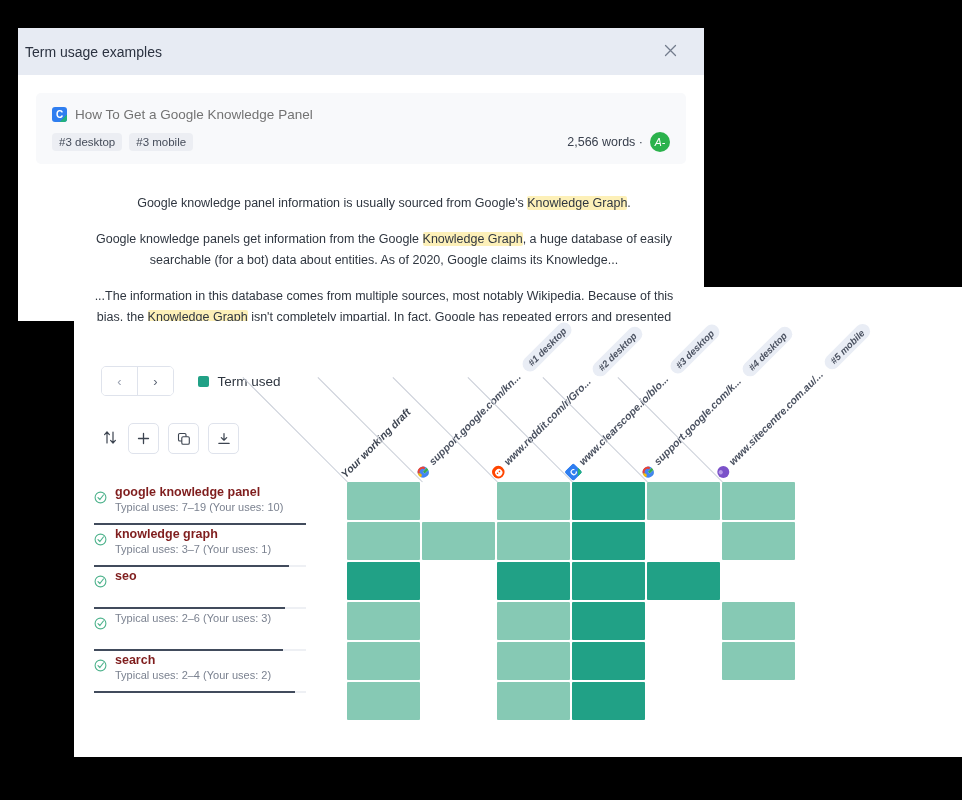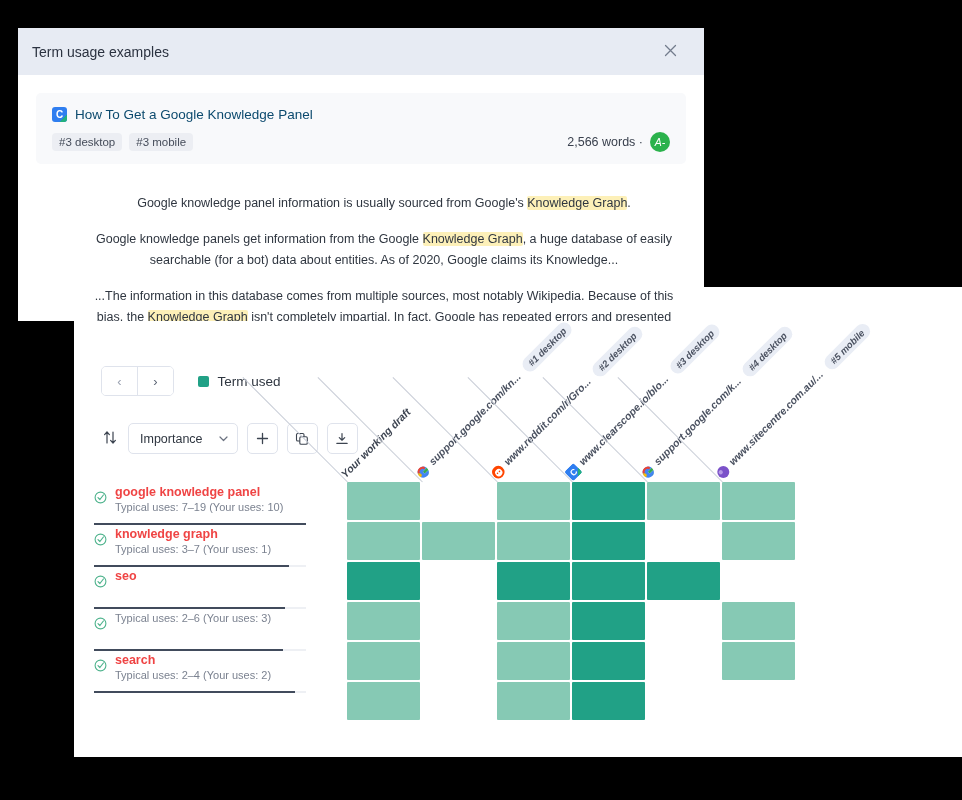--- a/index.html
+++ b/index.html
@@ -132,21 +132,21 @@
     display: flex;
     align-items: flex-start;
     gap: 8px;
     height: 38px;
   }
   .check-icon { margin-top: 5px; flex: 0 0 auto; }
   .term-texts { flex: 1 1 auto; min-width: 0; }
   .term-name {
     font-size: 12.5px;
     font-weight: bold;
-    color: #ef4444;
+    color: #7f1d1d;
     line-height: 15px;
     white-space: nowrap;
   }
   .term-sub {
     font-size: 11px;
     color: #7b8290;
     line-height: 15px;
     white-space: nowrap;
   }
   .term-flag {
@@ -254,21 +254,21 @@
     height: 293px;
     background: #ffffff;
     overflow: hidden;
   }
   #dialog-header {
     height: 47px;
     background: #e7ebf3;
     display: flex;
     align-items: center;
     justify-content: space-between;
-    padding: 0 22px 0 14px;
+    padding: 0 22px 0 7px;
   }
   #dialog-title {
     font-size: 14px;
     color: #2b3240;
   }
   #dialog-close {
     font-size: 17px;
     color: #737c8c;
     cursor: pointer;
     line-height: 1;
@@ -280,21 +280,21 @@
     border-radius: 5px;
     padding: 14px 16px 12px 16px;
   }
   #doc-title-row {
     display: flex;
     align-items: center;
     gap: 8px;
   }
   #doc-title {
     font-size: 13.5px;
-    color: #0c4a6e;
+    color: #737373;
     cursor: pointer;
   }
   #doc-meta-row {
     display: flex;
     align-items: center;
     justify-content: space-between;
     margin-top: 10px;
   }
   .chips { display: flex; gap: 7px; }
   .chip {
@@ -344,28 +344,20 @@
       <span class="legend-label">Term used</span>
     </div>
   </div>
 
   <div id="terms-controls">
     <div class="sort-icon">
       <svg width="14" height="15" viewBox="0 0 14 15" fill="none" aria-hidden="true">
         <path d="M4 13V2M4 2L1.6 4.6M4 2l2.4 2.6" stroke="#3c4450" stroke-width="1.2" stroke-linecap="round" stroke-linejoin="round"></path>
         <path d="M10 2v11m0 0l2.4-2.6M10 13l-2.4-2.6" stroke="#3c4450" stroke-width="1.2" stroke-linecap="round" stroke-linejoin="round"></path>
       </svg>
-    </div>
-    <div class="select-box">
-      <span>Importance</span>
-      <span class="select-caret">
-        <svg width="9" height="6" viewBox="0 0 9 6" fill="none" aria-hidden="true">
-          <path d="M1 1l3.5 3.5L8 1" stroke="#6b7280" stroke-width="1.2" stroke-linecap="round" stroke-linejoin="round"></path>
-        </svg>
-      </span>
     </div>
     <div class="icon-btn">
       <svg width="13" height="13" viewBox="0 0 13 13" fill="none" aria-hidden="true">
         <path d="M6.5 1.5v10M1.5 6.5h10" stroke="#3c4450" stroke-width="1.3" stroke-linecap="round"></path>
       </svg>
     </div>
     <div class="icon-btn">
       <svg width="14" height="14" viewBox="0 0 14 14" fill="none" aria-hidden="true">
         <rect x="1.5" y="1.5" width="7.5" height="7.5" rx="1.3" stroke="#3c4450" stroke-width="1.1"></rect>
         <rect x="4.8" y="4.8" width="7.5" height="7.5" rx="1.3" stroke="#3c4450" stroke-width="1.1" fill="#fff"></rect>

